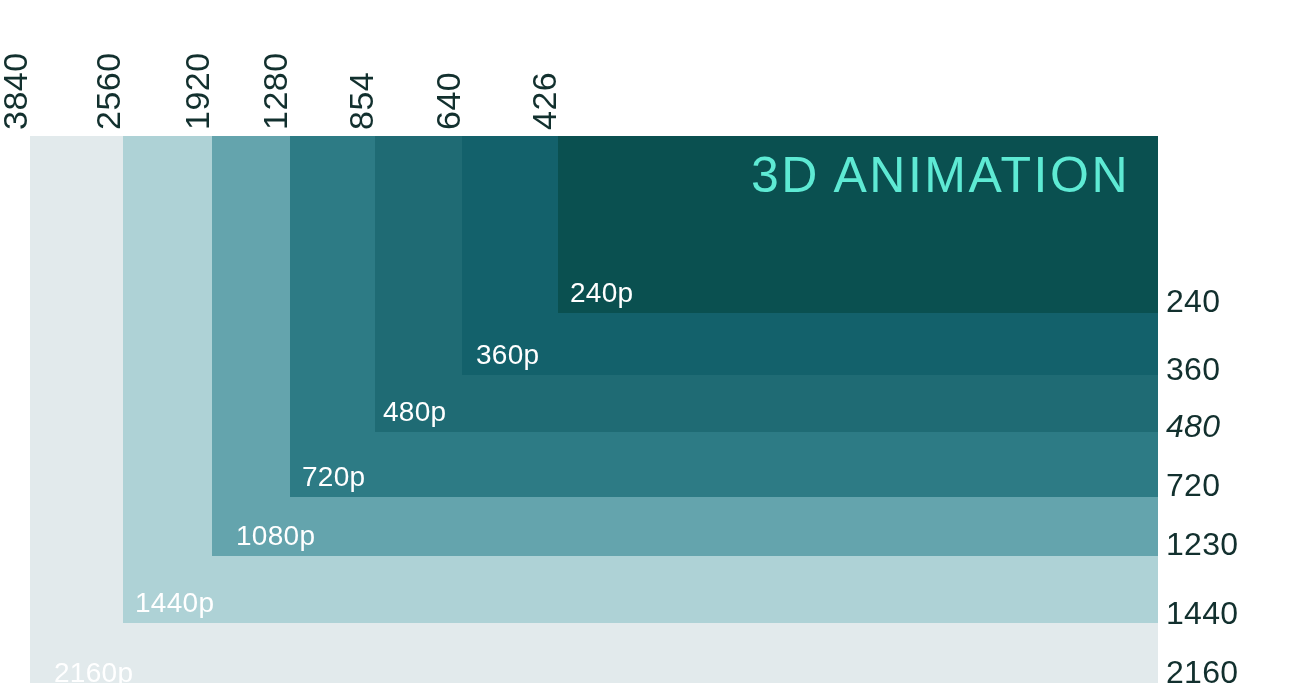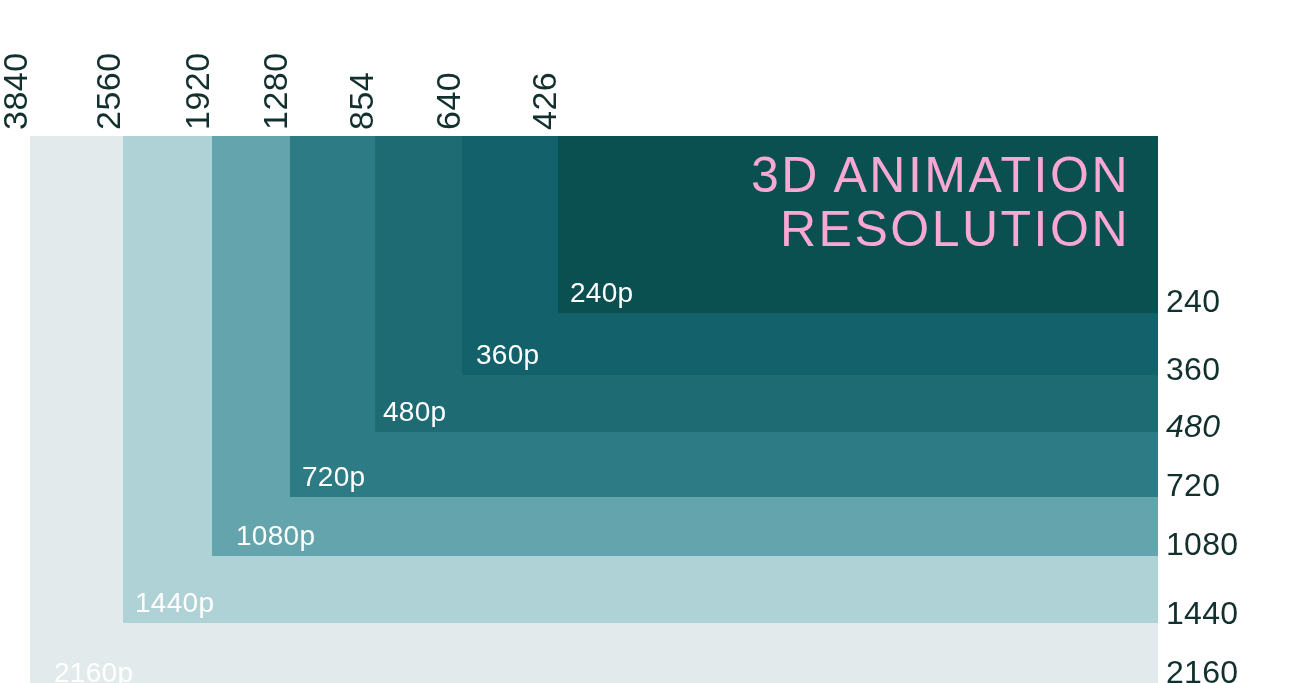--- a/index.html
+++ b/index.html
@@ -88,21 +88,21 @@
     white-space: nowrap;
   }
 
   
   .chart-title {
     position: absolute;
     right: 30px;
     top: 148px;
     width: 560px;
     text-align: right;
-    color: #f9a8d4;
+    color: #5eead4;
     font-family: "Liberation Sans", sans-serif;
     font-weight: 300;
     font-size: 50px;
     letter-spacing: 2.5px;
     line-height: 1.08;
     pointer-events: none;
   }
   .chart-title .line { display: block; }
 </style>
 </head>
@@ -134,39 +134,38 @@
 
     <div class="res-block" style="left:462px; top:136px; width:696px; height:239px; background:#13616b;">
       <span class="res-block-label" style="left:14px; bottom:6px;">360p</span>
     </div>
 
     <div class="res-block" style="left:558px; top:136px; width:600px; height:177px; background:#0a5050;">
       <span class="res-block-label" style="left:12px; bottom:6px;">240p</span>
 
       <div class="chart-title" style="right:28px; top:12px;">
         <span class="line">3D ANIMATION</span>
-        <span class="line">RESOLUTION</span>
       </div>
     </div>
 
   </div>
 
   <div class="width-axis">
     <span class="width-label" style="left:32px;">3840</span>
     <span class="width-label" style="left:125px;">2560</span>
     <span class="width-label" style="left:214px;">1920</span>
     <span class="width-label" style="left:292px;">1280</span>
     <span class="width-label" style="left:378px;">854</span>
     <span class="width-label" style="left:465px;">640</span>
     <span class="width-label" style="left:561px;">426</span>
   </div>
 
   <div class="height-axis">
     <span class="height-label" style="top:285px;">240</span>
     <span class="height-label" style="top:353px;">360</span>
     <span class="height-label" style="top:410px;font-style:italic;">480</span>
     <span class="height-label" style="top:469px;">720</span>
-    <span class="height-label" style="top:528px;">1080</span>
+    <span class="height-label" style="top:528px;">1230</span>
     <span class="height-label" style="top:597px;">1440</span>
     <span class="height-label" style="top:656px;">2160</span>
   </div>
 
 </div>
 
 </body></html>

